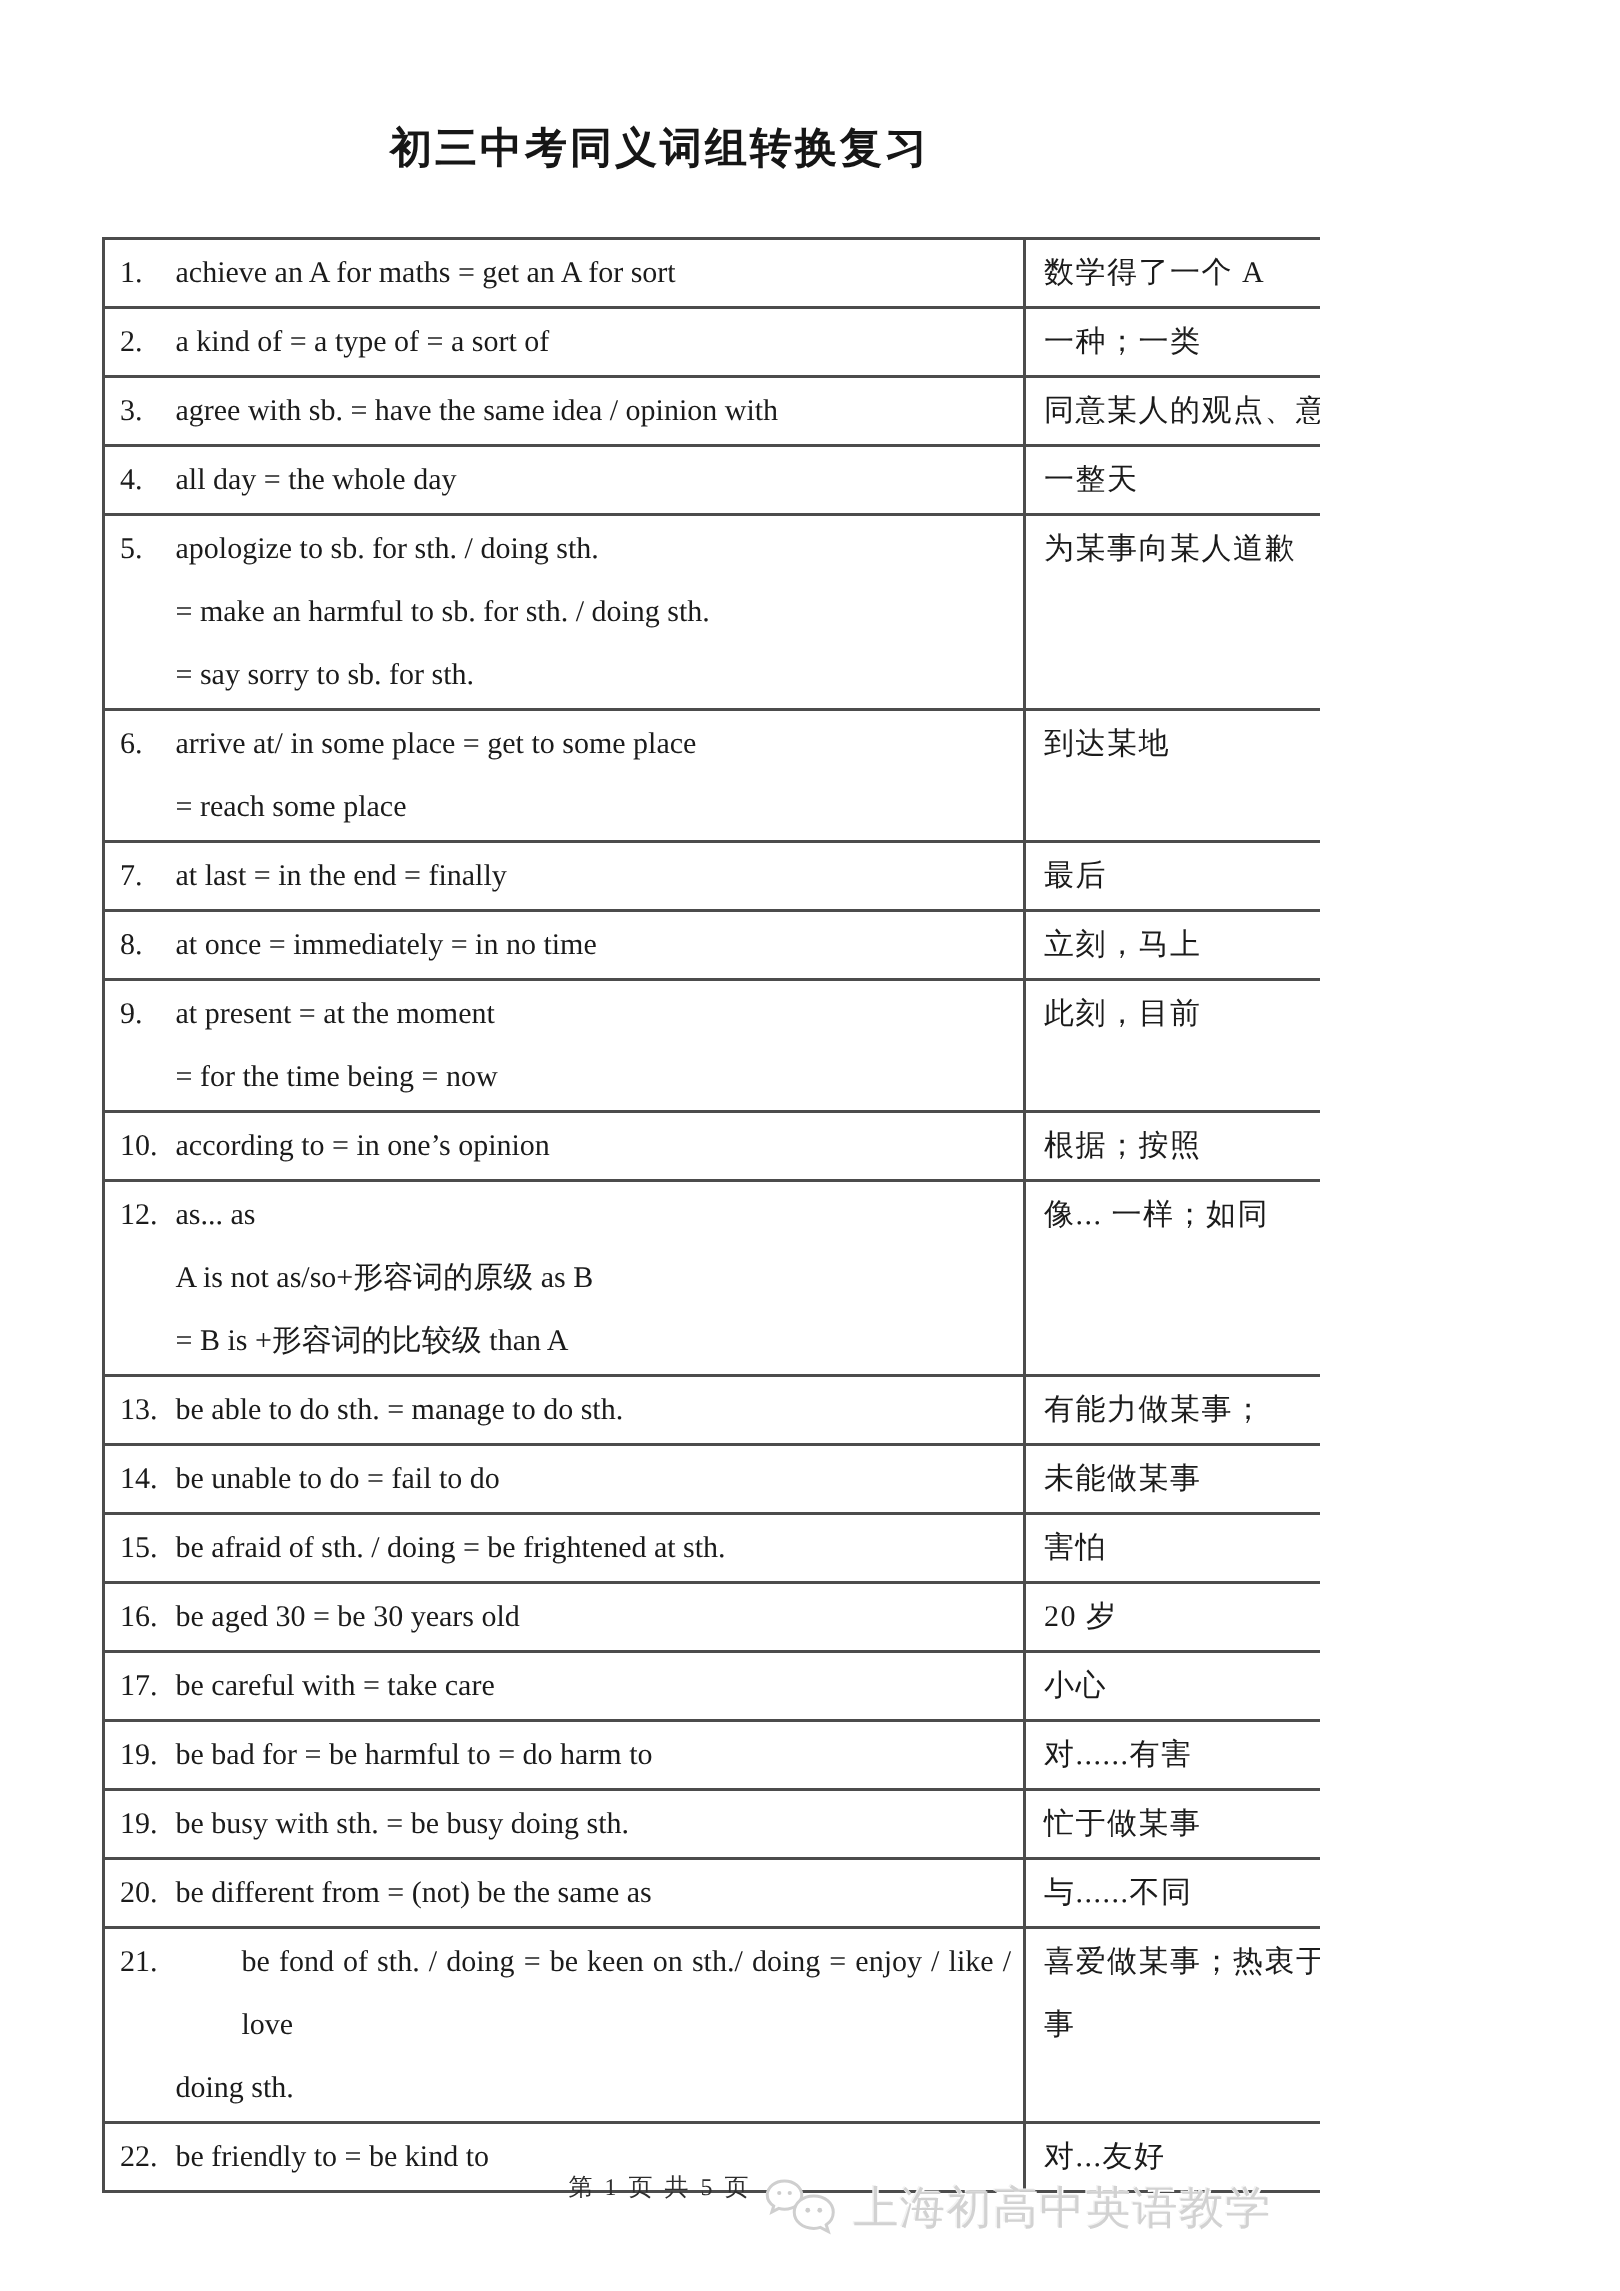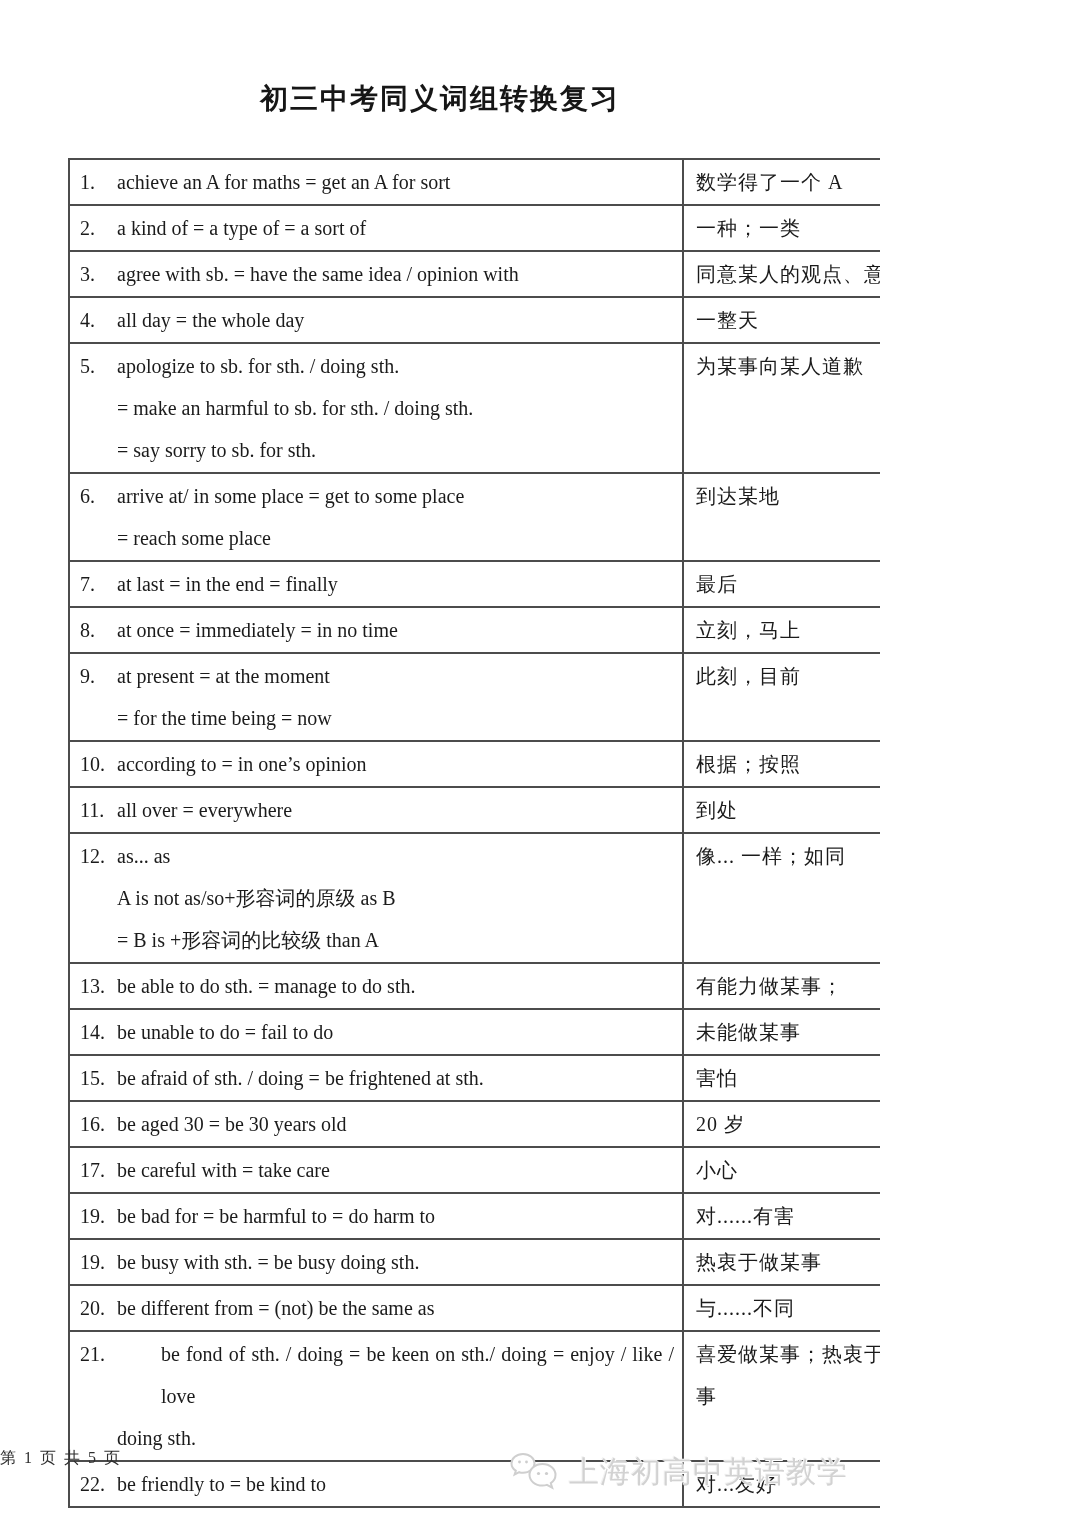--- a/index.html
+++ b/index.html
@@ -55,21 +55,21 @@
   td.zh-cell {
     padding: 1px 8px 1px 12px;
     line-height: 42px;
     letter-spacing: 1px;
   }
   .page-footer {
     position: absolute;
     top: 1448px;
     left: 0;
     width: 100%;
-    text-align: left;
+    text-align: center;
     font-size: 16px;
     letter-spacing: 2px;
     color: #2e2e2e;
   }
   .watermark {
     position: absolute;
     top: 1452px;
     right: 32px;
     display: flex;
     align-items: flex-start;
@@ -205,31 +205,20 @@
               <div class="en-lines">
                 <div class="en-line">according to = in one’s opinion</div>
               </div>
             </div>
           </td>
           <td class="zh-cell">根据；按照</td>
         </tr>
         <tr>
           <td class="en-cell">
             <div class="row-inner">
-              <span class="num">11.</span>
-              <div class="en-lines">
-                <div class="en-line">all over = everywhere</div>
-              </div>
-            </div>
-          </td>
-          <td class="zh-cell">到处</td>
-        </tr>
-        <tr>
-          <td class="en-cell">
-            <div class="row-inner">
               <span class="num">12.</span>
               <div class="en-lines">
                 <div class="en-line">as... as</div>
                 <div class="en-line">A is not as/so+形容词的原级  as B</div>
                 <div class="en-line">= B is +形容词的比较级  than A</div>
               </div>
             </div>
           </td>
           <td class="zh-cell">像... 一样；如同</td>
         </tr>
@@ -301,21 +290,21 @@
         </tr>
         <tr>
           <td class="en-cell">
             <div class="row-inner">
               <span class="num">19.</span>
               <div class="en-lines">
                 <div class="en-line">be busy with sth. = be busy doing sth.</div>
               </div>
             </div>
           </td>
-          <td class="zh-cell">热衷于做某事</td>
+          <td class="zh-cell">忙于做某事</td>
         </tr>
         <tr>
           <td class="en-cell">
             <div class="row-inner">
               <span class="num">20.</span>
               <div class="en-lines">
                 <div class="en-line">be different from = (not) be the same as</div>
               </div>
             </div>
           </td>

